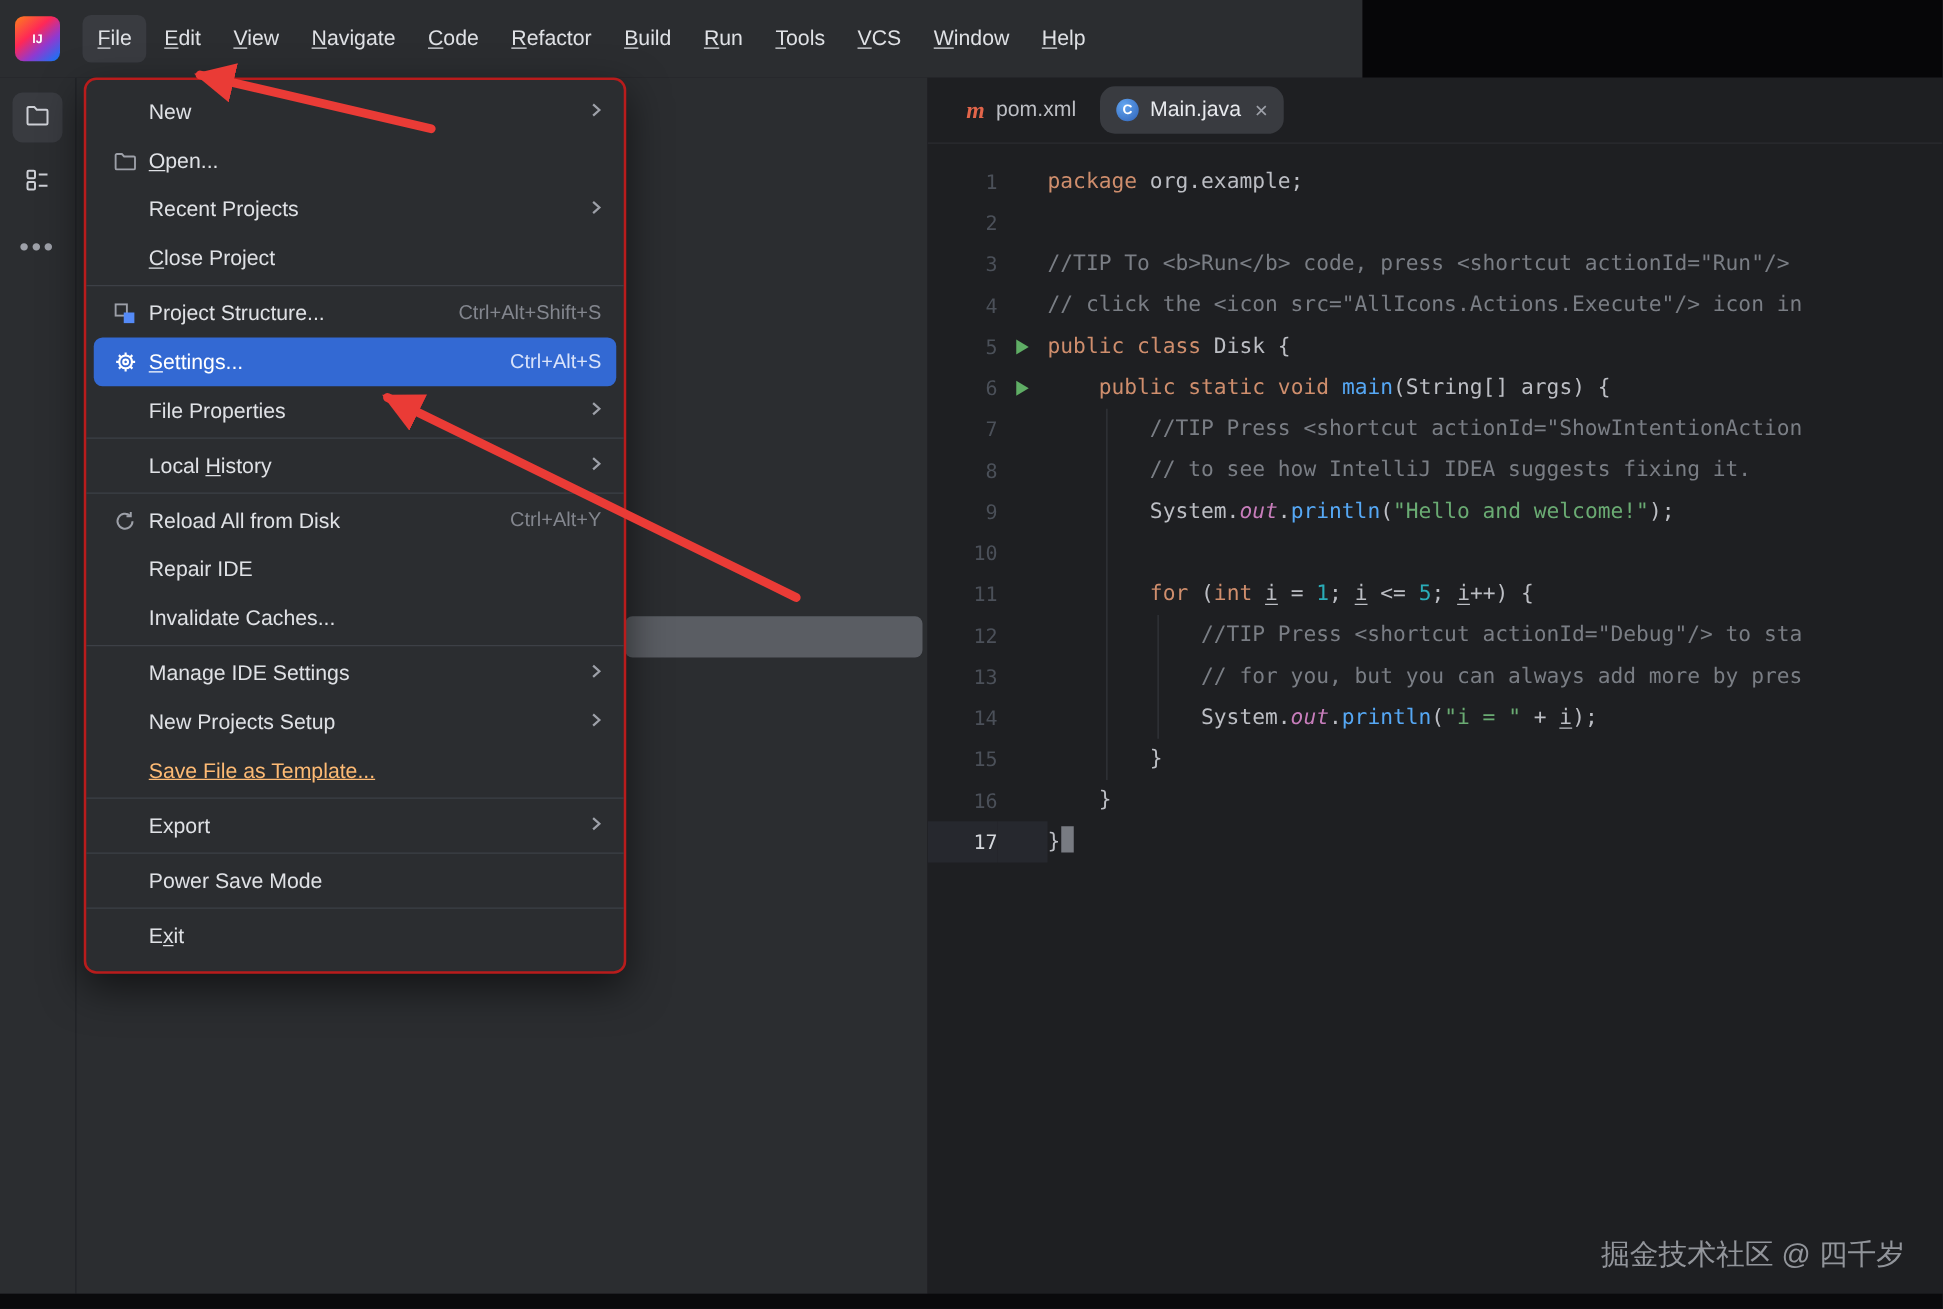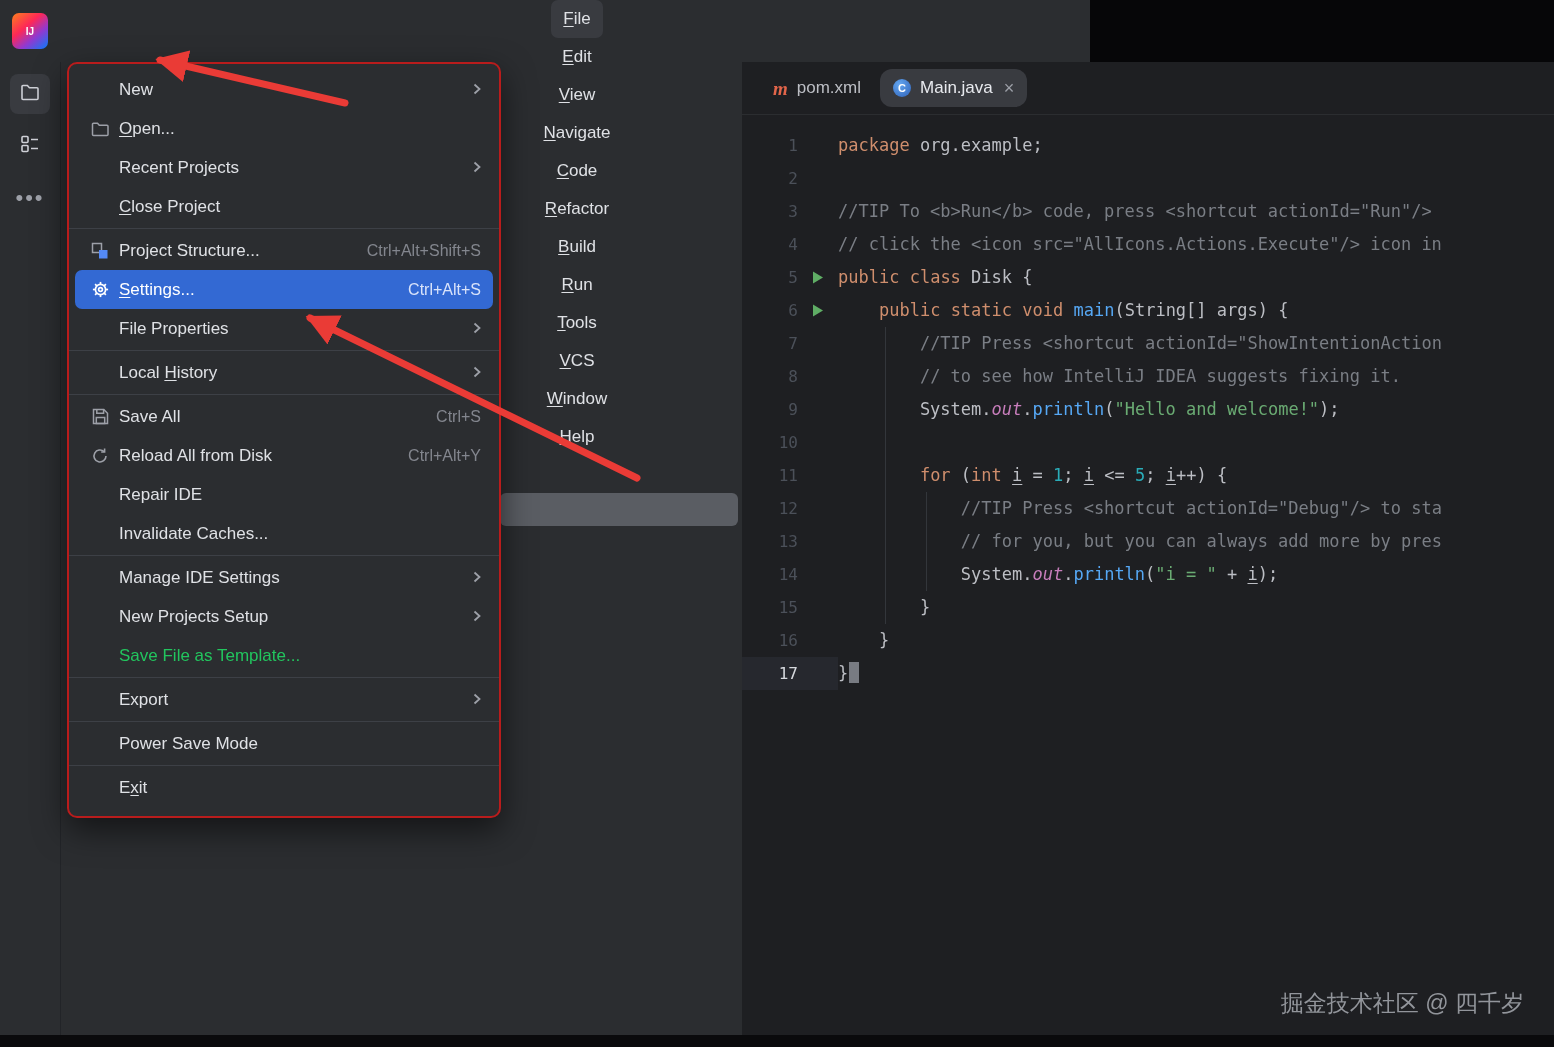--- a/index.html
+++ b/index.html
@@ -2,21 +2,21 @@
 <html><head>
 <meta charset="utf-8">
 <style>
   html,body{margin:0;padding:0;background:#1e1f22;}
   body{width:1554px;height:1047px;position:relative;overflow:hidden;
        font-family:"Liberation Sans",sans-serif;color:#dfe1e5;}
   u{text-decoration:underline;text-underline-offset:2px;text-decoration-thickness:1px;}
 
   
   .topbar{position:absolute;left:0;top:0;width:1090px;height:62px;background:#2b2d30;
-          display:flex;align-items:center;padding-left:66px;box-sizing:border-box;z-index:3;flex-direction:column;}
+          display:flex;align-items:center;padding-left:66px;box-sizing:border-box;z-index:3;}
   .topbar-black{position:absolute;left:1090px;top:0;right:0;height:62px;background:#060608;z-index:3;}
   .logo{position:absolute;left:12px;top:13px;width:36px;height:36px;border-radius:7px;z-index:4;
         background:linear-gradient(140deg,#fc801d 0%,#fe2857 38%,#9039d0 66%,#087cfa 100%);
         display:flex;align-items:center;justify-content:center;font-weight:bold;font-size:10px;color:#fff;}
   .mb-item{padding:9px 12px;margin-right:2px;border-radius:7px;font-size:17px;color:#dfe1e5;cursor:default;}
   .mb-item.active{background:#393b40;}
 
   
   .sidebar{position:absolute;left:0;top:62px;width:60px;bottom:12px;background:#2b2d30;
            border-right:1px solid #222428;z-index:2;}
@@ -56,21 +56,21 @@
   .guide1{left:143px;top:212px;height:297px;}
   .guide2{left:184px;top:377px;height:99px;}
 
   
   .menu-popup{position:absolute;left:67px;top:62px;width:434px;background:#2b2d30;
               border:2px solid #b91c1c;border-radius:10px;box-shadow:0 12px 32px rgba(0,0,0,.55);
               padding:6px 0 9px;z-index:10;box-sizing:border-box;}
   .menu-item{display:flex;align-items:center;height:39px;margin:0 6px;padding:0 12px;border-radius:7px;
              color:#dfe1e5;font-size:17px;}
   .menu-item.selected{background:#3369d3;color:#fff;}
-  .menu-item.disabled{color:#22c55e;}
+  .menu-item.disabled{color:#fdba74;text-decoration:underline;}
   .mi-icon{width:26px;flex:none;display:flex;align-items:center;justify-content:center;margin-right:6px;}
   .mi-label{flex:0 1 auto;white-space:nowrap;}
   .mi-right{margin-left:auto;display:flex;align-items:center;gap:6px;color:#83868e;font-size:16px;}
   .menu-item.selected .mi-right{color:#d9e3fa;}
   .menu-sep{height:1px;background:#3d4046;margin:2px 0;}
 
   
   .bottom-strip{position:absolute;left:0;bottom:0;width:100%;height:12px;background:#0a0a0c;z-index:6;}
   .watermark{position:absolute;right:30px;bottom:28px;color:#92959b;font-size:23px;z-index:7;}
   .arrows{position:absolute;left:0;top:0;width:1554px;height:1047px;z-index:50;pointer-events:none;}
@@ -238,33 +238,20 @@
       <span class="mi-label">Local <u>H</u>istory</span>
       <span class="mi-right">
         <span><svg width="8" height="12" viewBox="0 0 8 12" fill="none" stroke="#9da0a8" stroke-width="1.8">
             <path d="M1.5 1.5 L6.5 6 L1.5 10.5"></path>
           </svg></span>
       </span>
     </div>
     <div class="menu-sep"></div>
     <div class="menu-item">
       <span class="mi-icon">
-        <svg width="17" height="17" viewBox="0 0 17 17" fill="none" stroke="#9da0a8" stroke-width="1.5">
-          <path d="M1.5 1.5 h10.3 l3.7 3.7 v10.3 h-14 z"></path>
-          <path d="M4.8 1.5 v3.8 h6.8 v-3.8"></path>
-          <rect x="4.3" y="9.5" width="8.4" height="6"></rect>
-        </svg>
-      </span>
-      <span class="mi-label">Save All</span>
-      <span class="mi-right">
-        <span>Ctrl+S</span>
-      </span>
-    </div>
-    <div class="menu-item">
-      <span class="mi-icon">
         <svg width="18" height="18" viewBox="0 0 18 18" fill="none" stroke="#9da0a8" stroke-width="1.6">
           <path d="M15 9 a6 6 0 1 1 -1.9-4.4"></path>
           <polyline points="13.6,1.6 13.6,5 10.2,5"></polyline>
         </svg>
       </span>
       <span class="mi-label">Reload All from Disk</span>
       <span class="mi-right">
         <span>Ctrl+Alt+Y</span>
       </span>
     </div>

